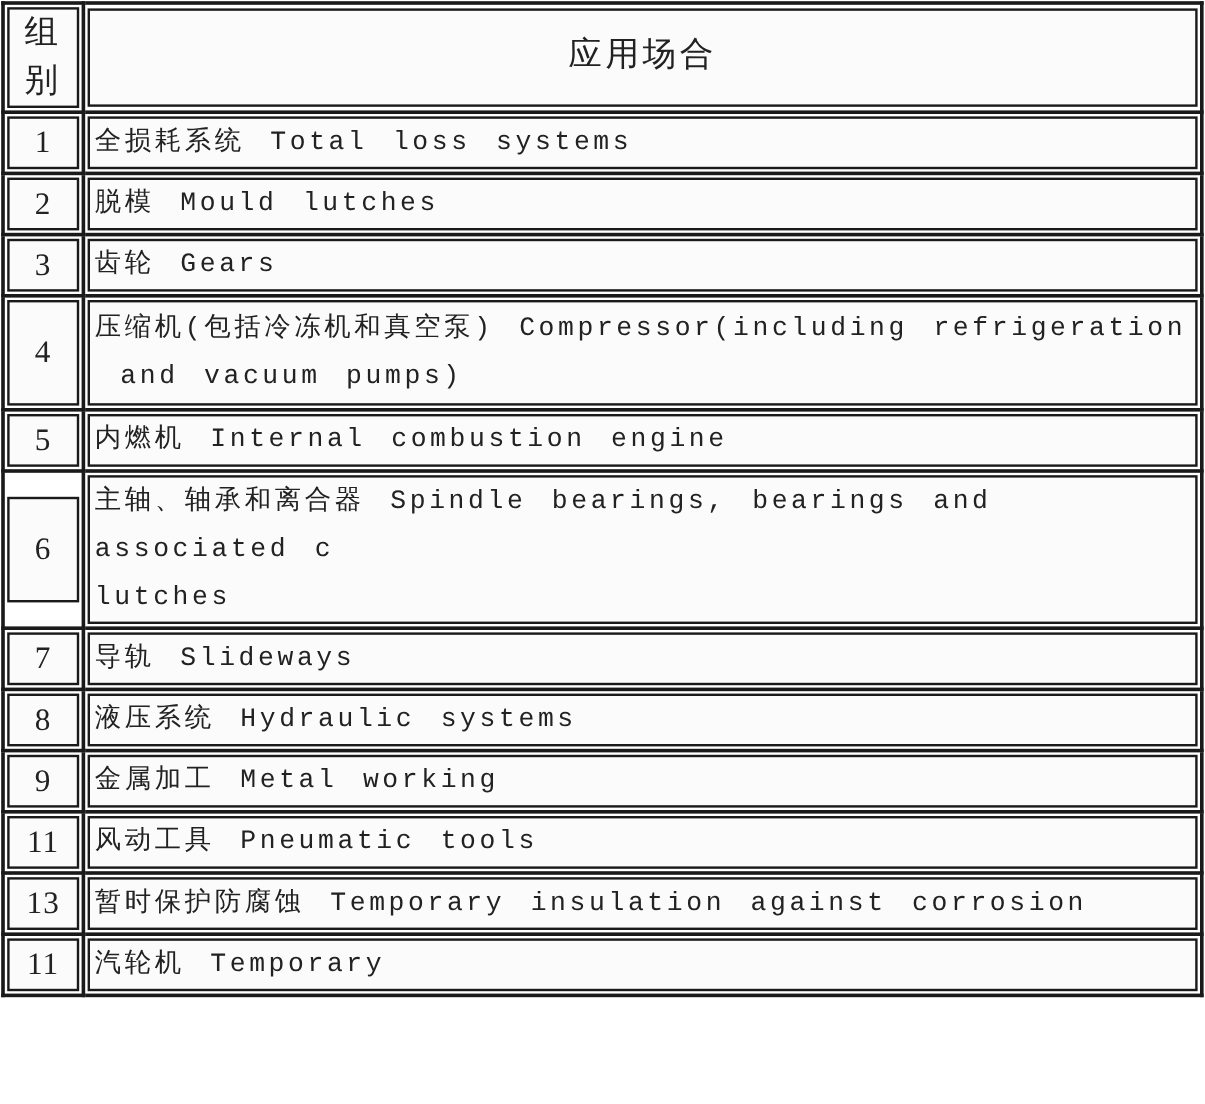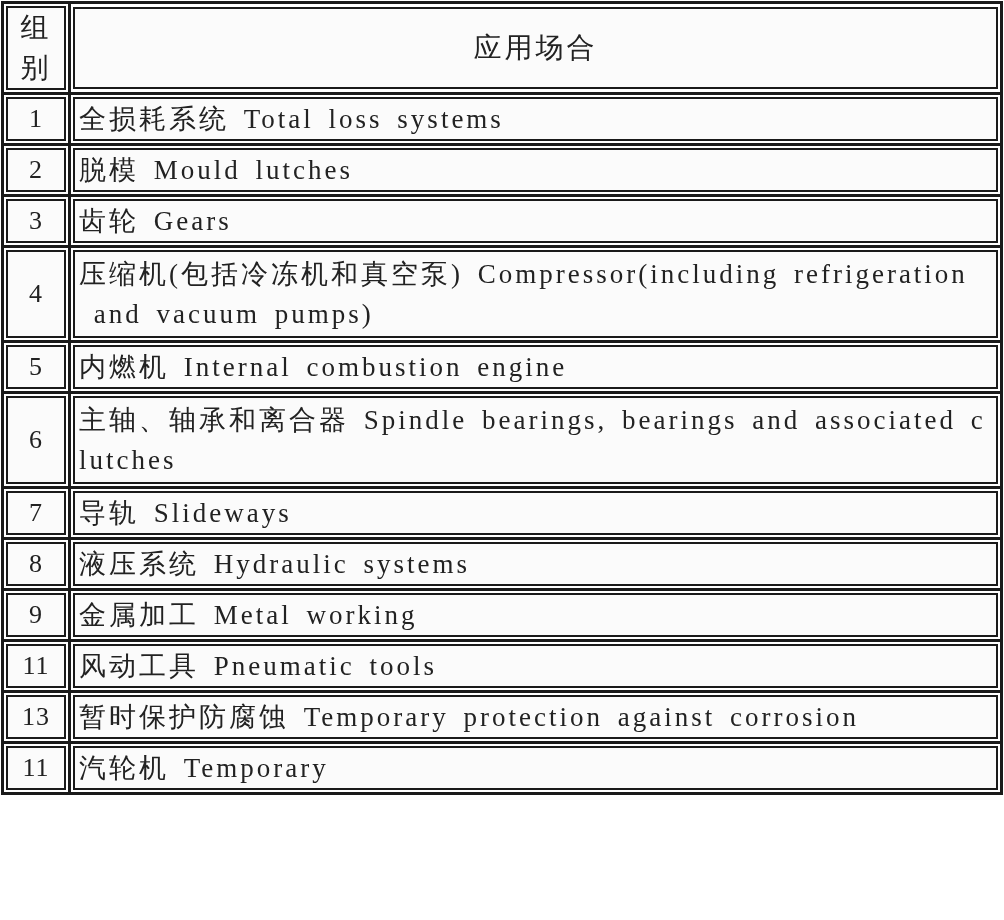--- a/index.html
+++ b/index.html
@@ -38,27 +38,28 @@
     flex-direction: column;
     justify-content: center;
   }
   .num-col .box {
     align-items: center;
     text-align: center;
   }
   .app-col .box {
     align-items: flex-start;
     padding: 0 4px;
+    font-family: Liberation Mono, monospace;
   }
   tr.row-single .box { min-height: 40px; }
   tr.row-tall .box { min-height: 84px; }
   tr.row-header .box { min-height: 78px; }
   tr.row-header .app-col .box { align-items: center; }
   .ln {
-    font-size: 27px;
+    font-size: 22px;
     line-height: 40px;
     letter-spacing: 3px;
     word-spacing: 5px;
     color: #222222;
     white-space: pre-wrap;
   }
   .num {
     font-size: 26px;
     line-height: 38px;
     letter-spacing: 1px;
@@ -226,21 +227,21 @@
 
 
       <tr class="row-single">
         <td class="num-col">
           <div class="box">
             <div class="num">13</div>
           </div>
         </td>
         <td class="app-col">
           <div class="box">
-            <div class="ln">暂时保护防腐蚀 Temporary protection against corrosion</div>
+            <div class="ln">暂时保护防腐蚀 Temporary insulation against corrosion</div>
           </div>
         </td>
       </tr>
 
       <tr class="row-single">
         <td class="num-col">
           <div class="box">
             <div class="num">11</div>
           </div>
         </td>

